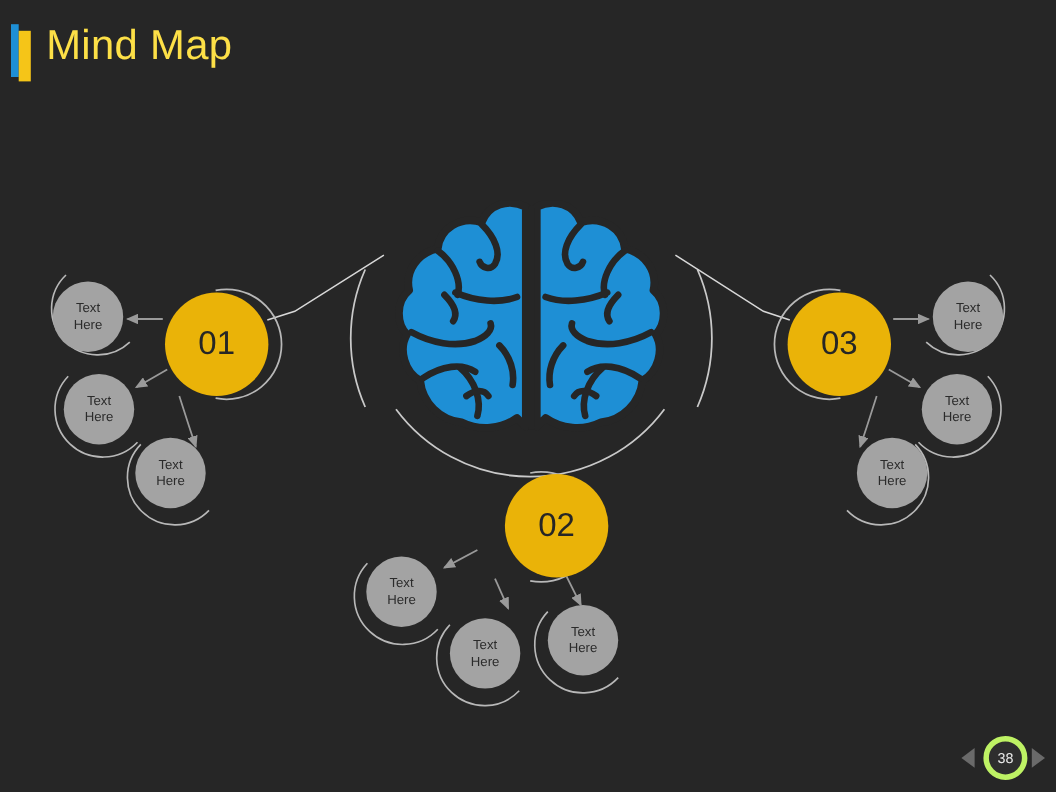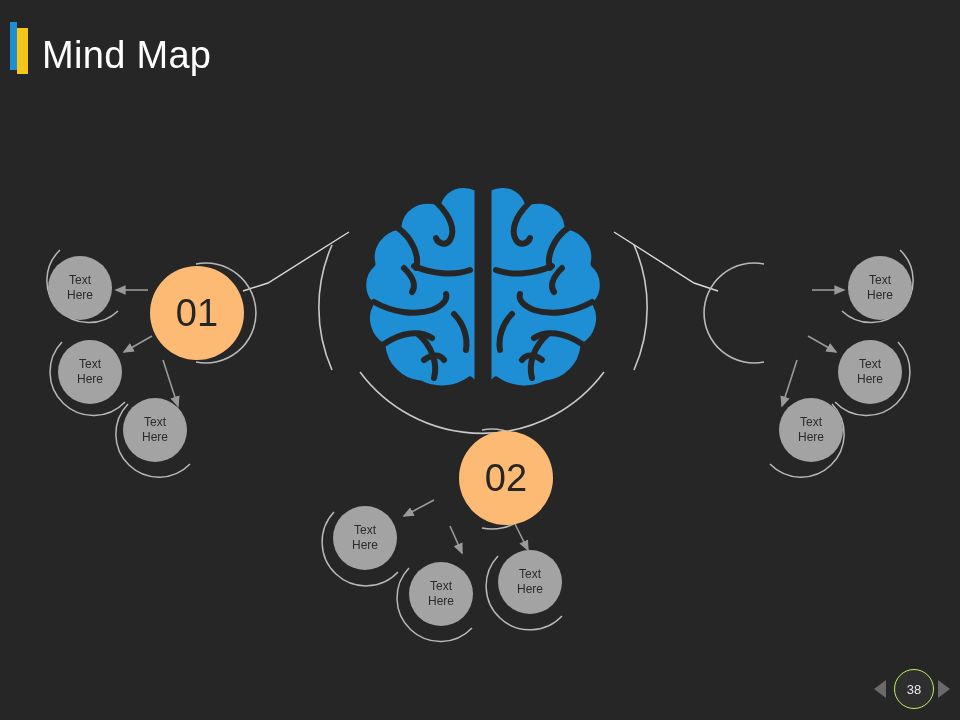--- a/index.html
+++ b/index.html
@@ -24,43 +24,43 @@
     position: absolute; left: 0; top: 0;
     width: 7px; height: 48px;
     background: #1E8FD5;
   }
   #accent-yellow {
     position: absolute; left: 7px; top: 6px;
     width: 11px; height: 46px;
     background: #F5C518;
   }
   #page-title {
-    position: absolute; left: 42px; top: 29px;
+    position: absolute; left: 42px; top: 16px;
     font-size: 38px; font-weight: normal;
-    color: #ffffff; letter-spacing: 0.3px;
+    color: #fde047; letter-spacing: 0.3px;
     line-height: 52px; white-space: nowrap;
   }
 
   
   #diagram-canvas {
     position: absolute; left: 0; top: 0;
     width: 960px; height: 720px;
   }
 
   
   .node {
     position: absolute;
     border-radius: 50%;
     display: flex; align-items: center; justify-content: center;
     text-align: center;
   }
   .node-main {
-    background: #fdba74;
+    background: #eab308;
     color: #262626;
-    font-size: 38px;
+    font-size: 30px;
     line-height: 1;
   }
   .node-leaf {
     background: #a3a3a3;
     color: #2b2b2b;
     font-size: 12px;
     line-height: 15px;
   }
   .node-leaf .leaf-text { display: block; }
 
@@ -72,21 +72,21 @@
   }
 
   
   #footer-pager {
     position: absolute; left: 872px; top: 668px;
     width: 80px; height: 42px;
   }
   #pager-circle {
     position: absolute; left: 22px; top: 1px;
     width: 40px; height: 40px; border-radius: 50%;
-    background: #2e2e2e; border: 1px solid #bef264;
+    background: #2e2e2e; border: 5px solid #bef264;
     display: flex; align-items: center; justify-content: center;
     color: #e8e8e8; font-size: 13px;
   }
   #pager-prev, #pager-next {
     position: absolute; top: 12px;
     width: 0; height: 0;
     border-top: 9px solid transparent;
     border-bottom: 9px solid transparent;
   }
   #pager-prev { left: 2px; border-right: 12px solid #6a6a6a; }
@@ -222,20 +222,23 @@
       <span class="leaf-text">Here</span>
     </span>
   </div>
   <div class="node node-leaf" style="left:498px; top:550px; width:64px; height:64px;">
     <span>
       <span class="leaf-text">Text</span>
       <span class="leaf-text">Here</span>
     </span>
   </div>
 
+  <div class="node node-main" style="left:716px; top:266px; width:94px; height:94px;">
+    <span>03</span>
+  </div>
   <div class="node node-leaf" style="left:848px; top:256px; width:64px; height:64px;">
     <span>
       <span class="leaf-text">Text</span>
       <span class="leaf-text">Here</span>
     </span>
   </div>
   <div class="node node-leaf" style="left:838px; top:340px; width:64px; height:64px;">
     <span>
       <span class="leaf-text">Text</span>
       <span class="leaf-text">Here</span>

